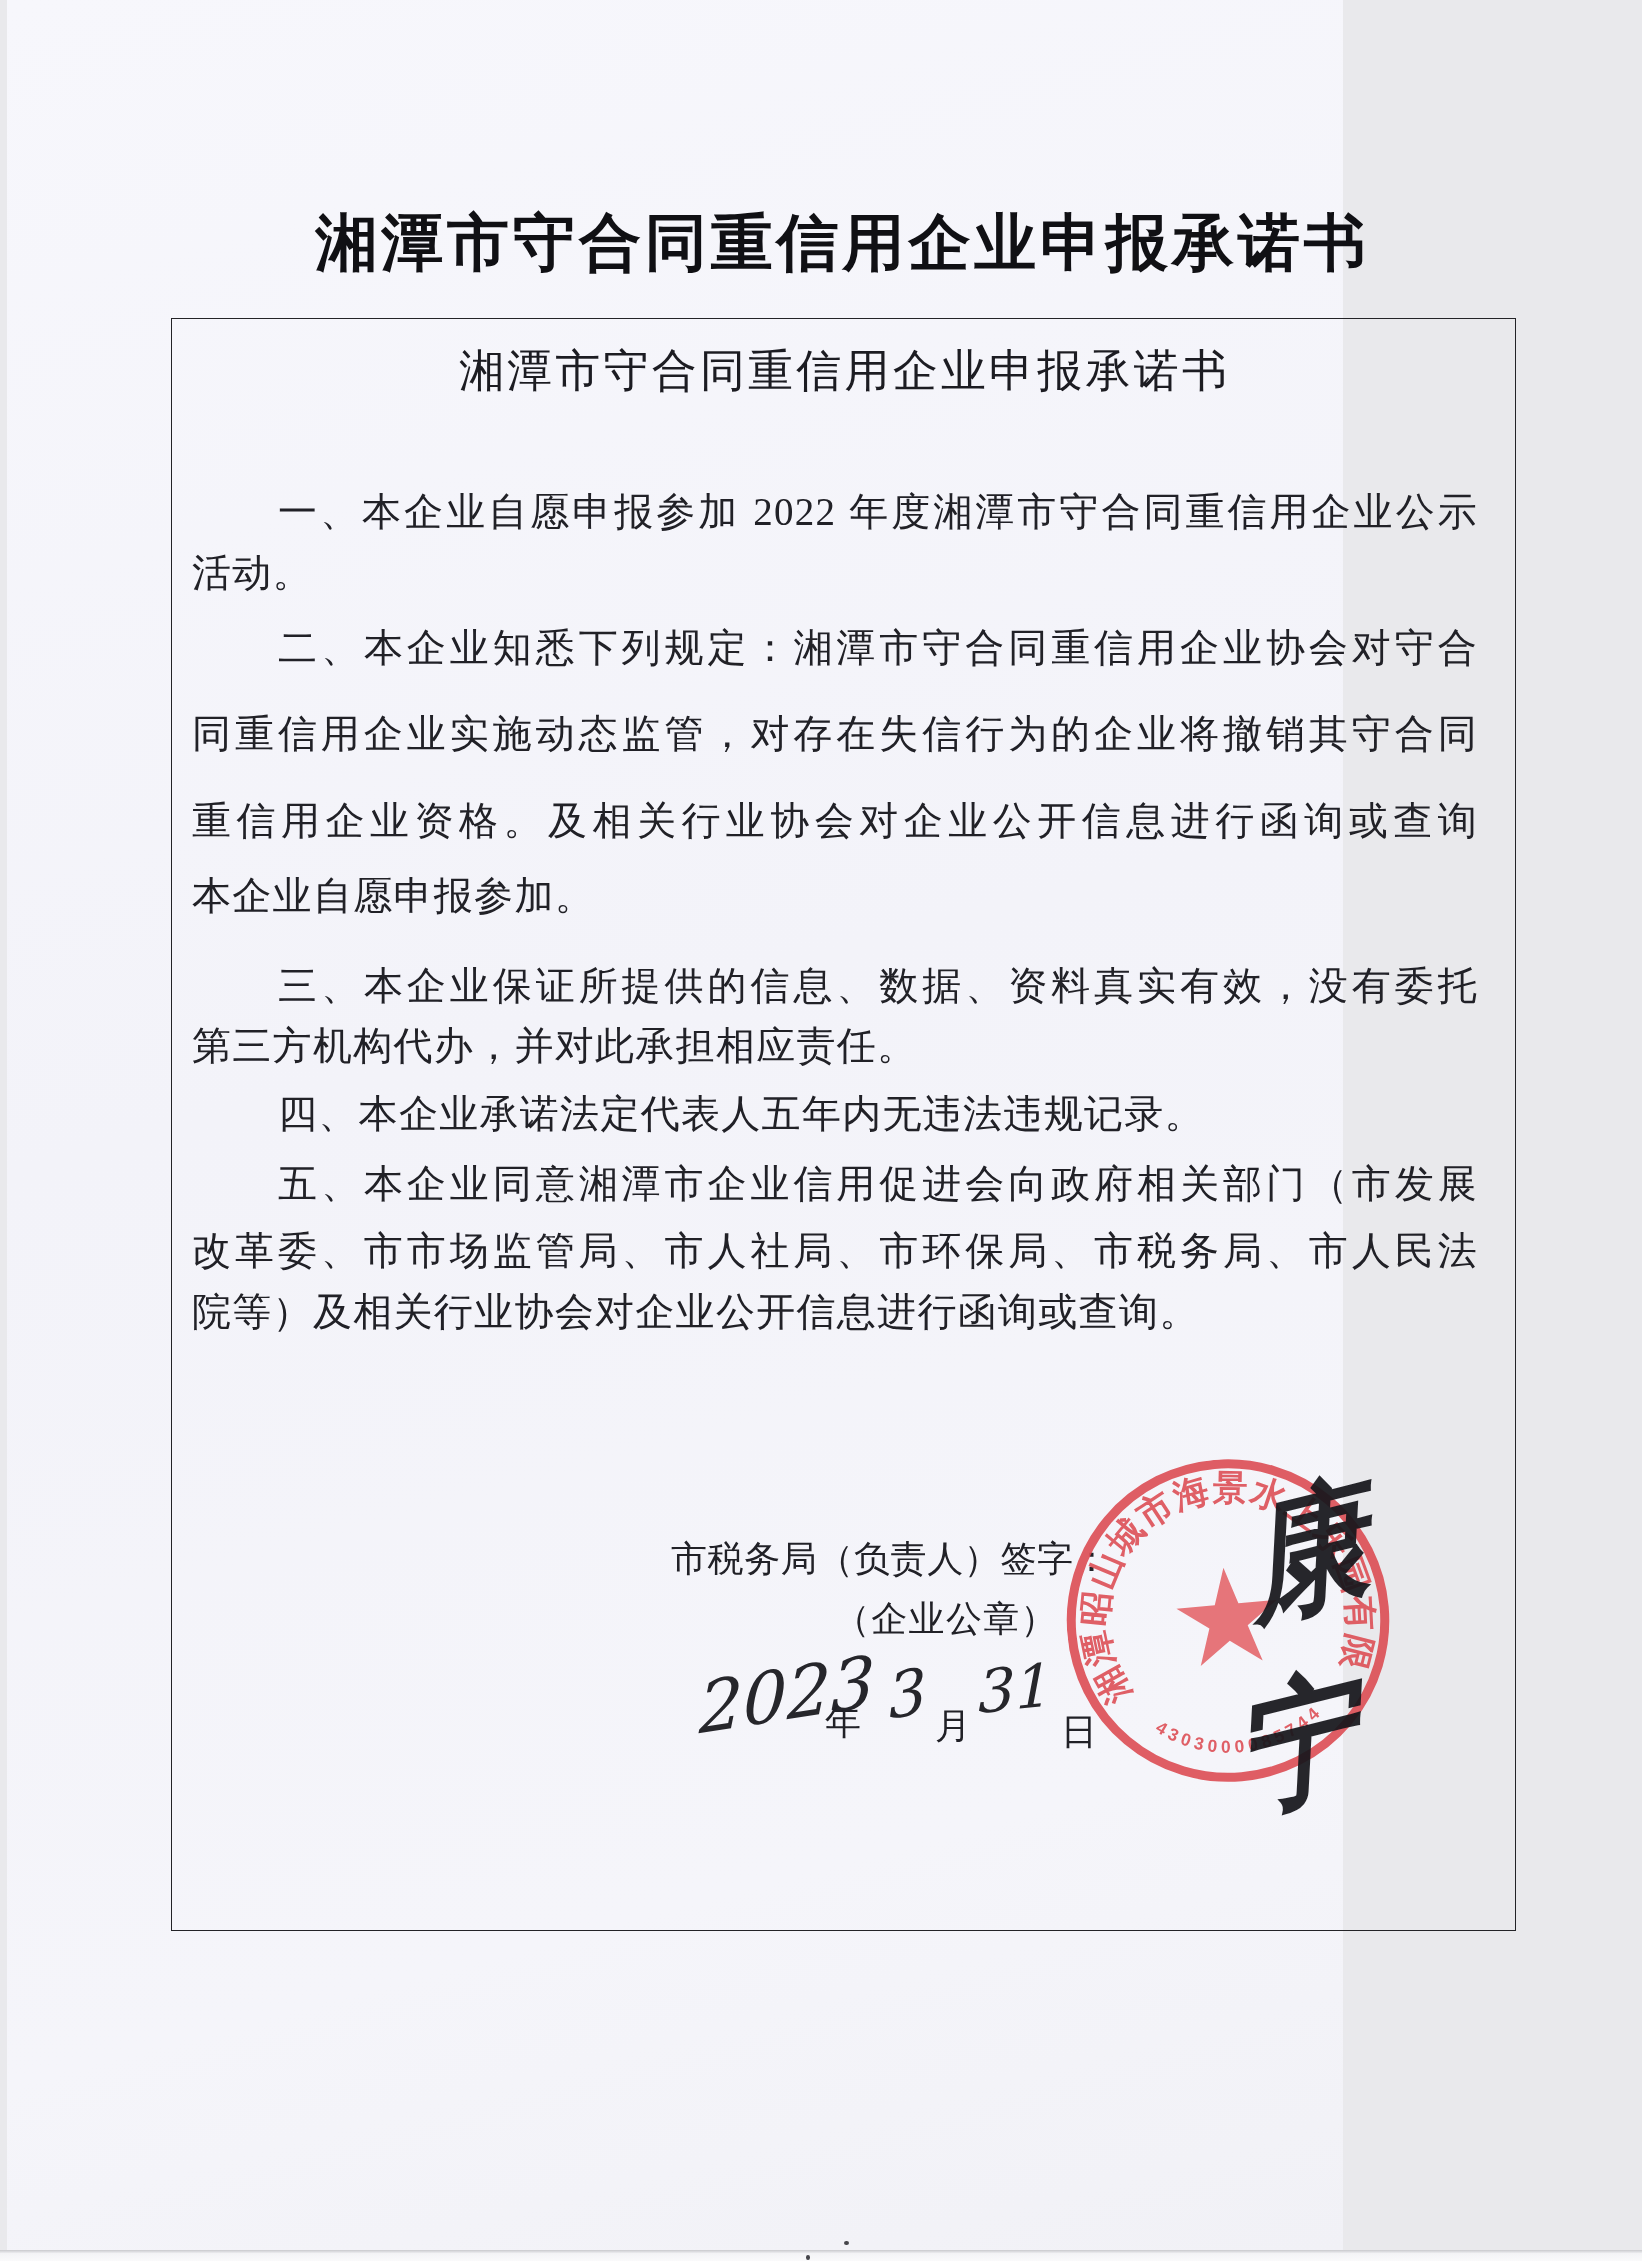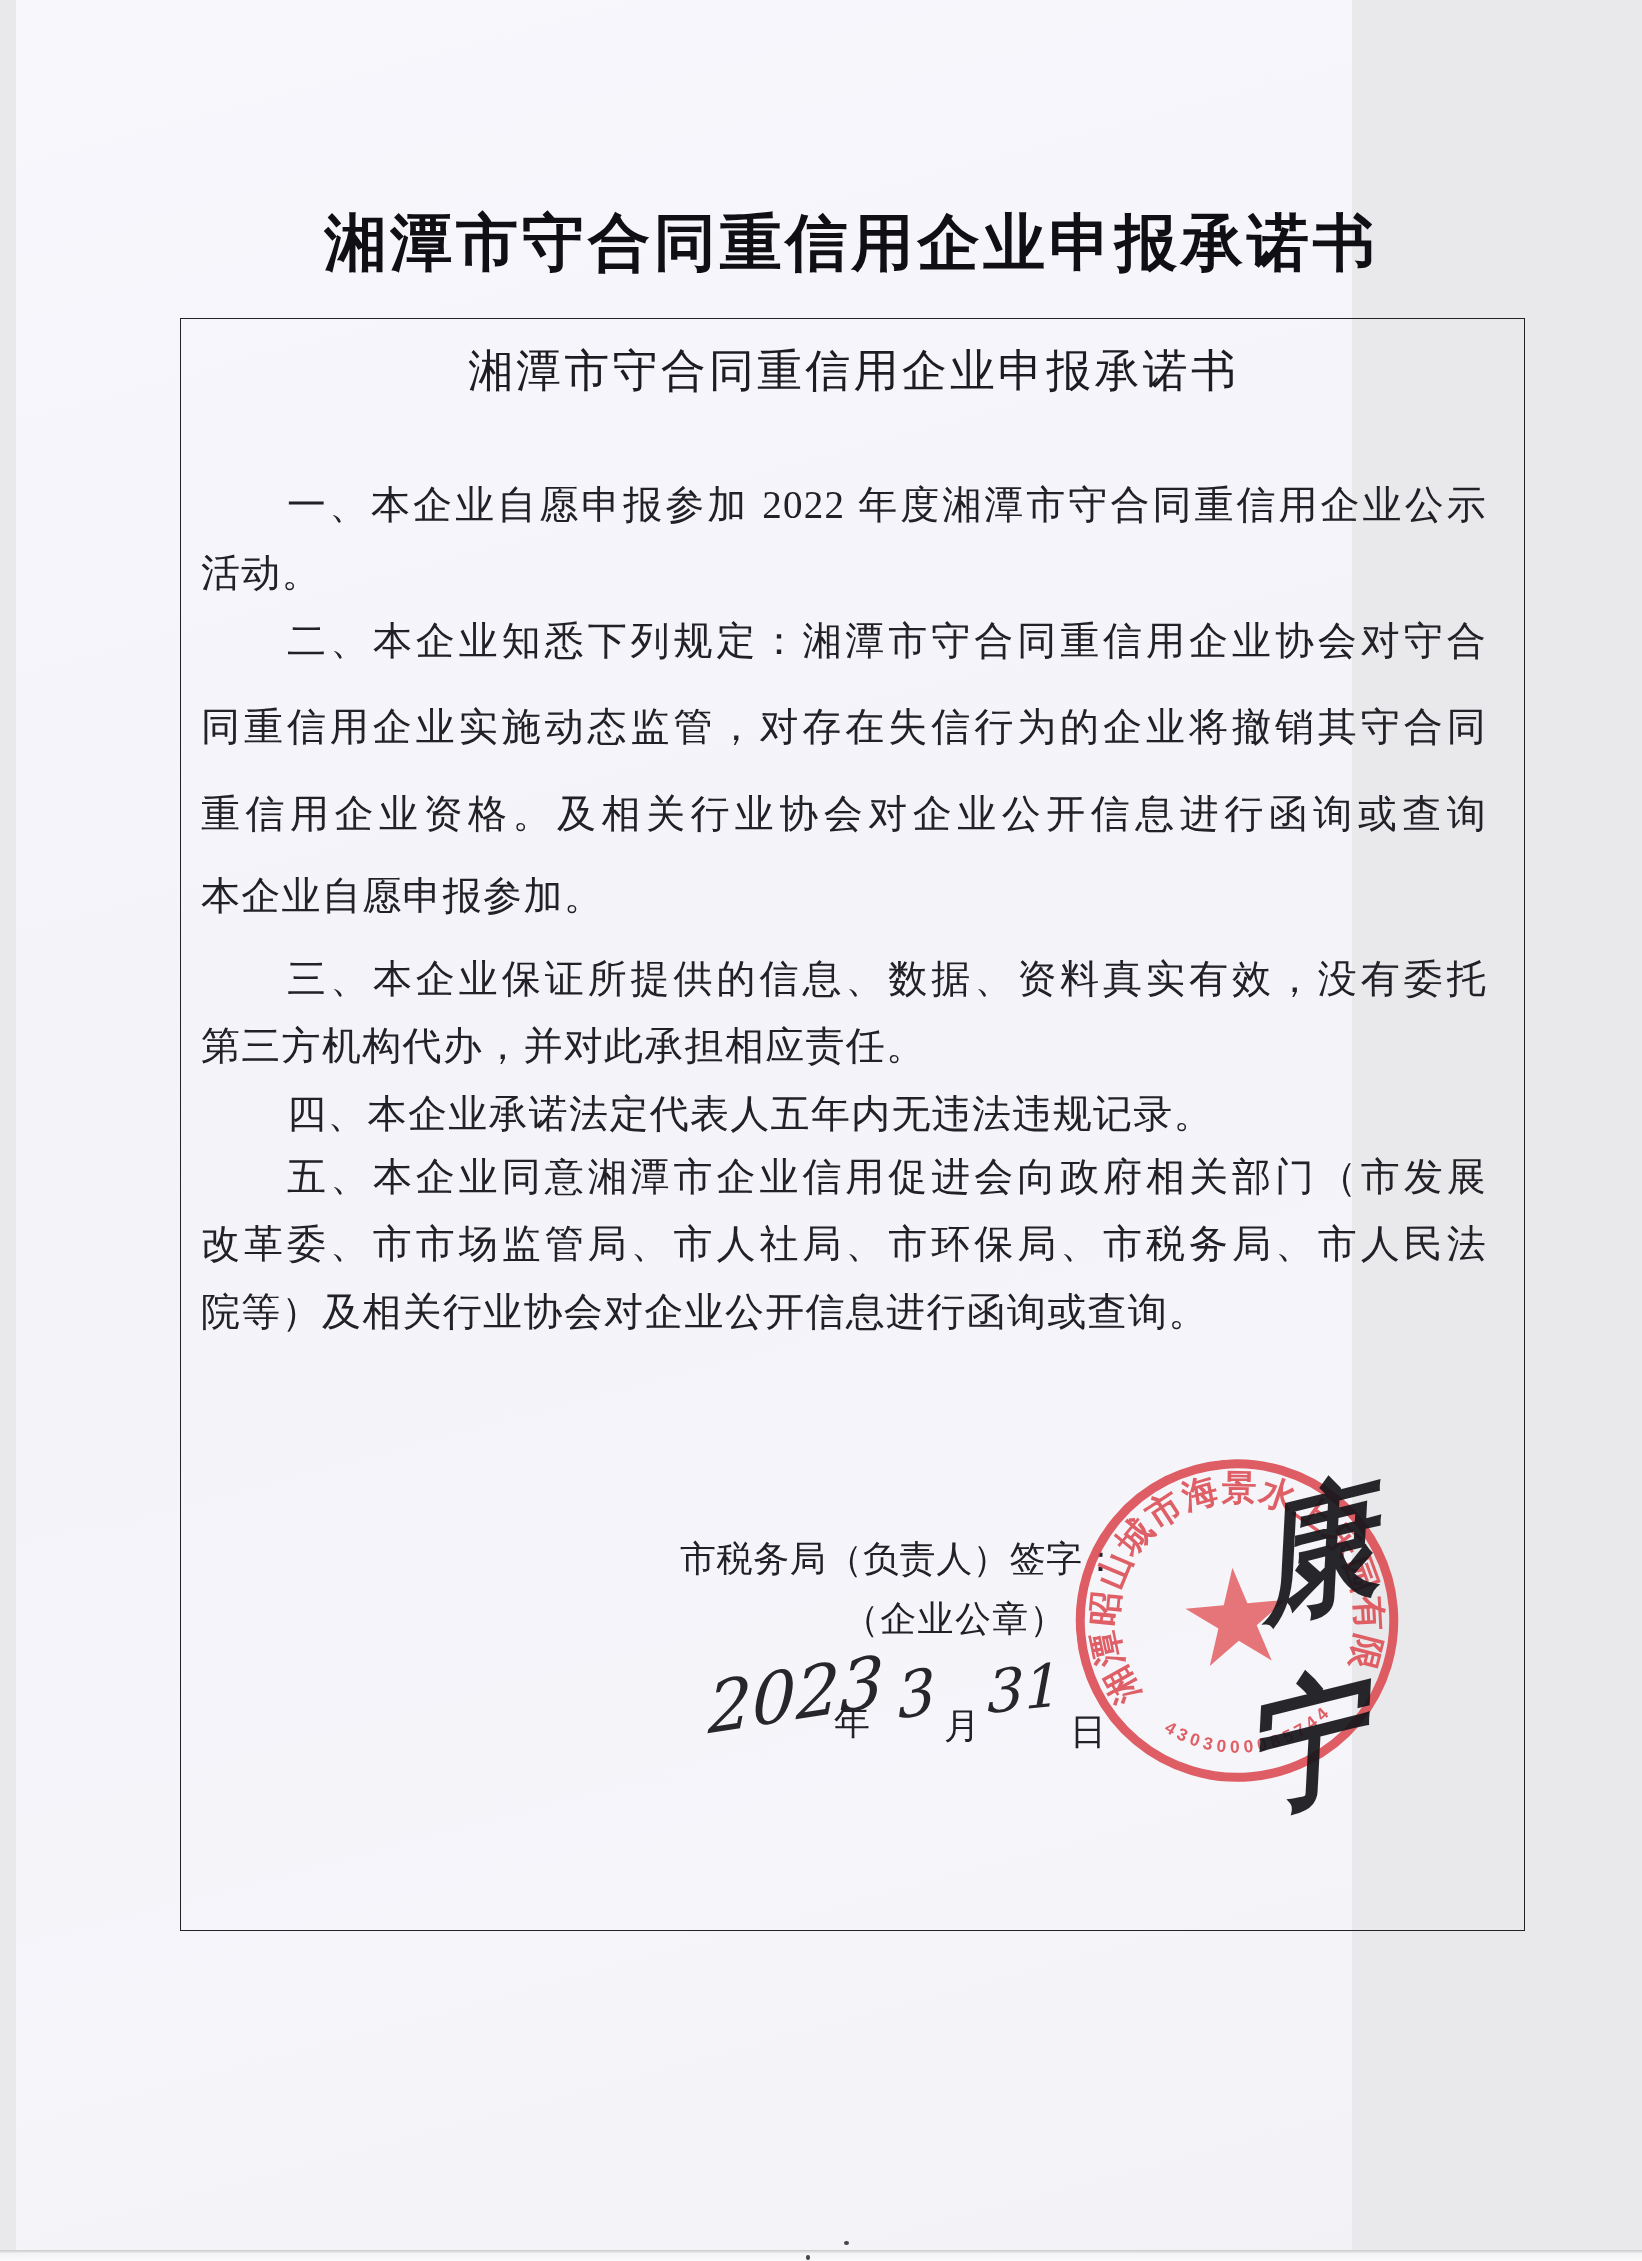--- a/index.html
+++ b/index.html
@@ -4,21 +4,21 @@
 <style>
   html,body{margin:0;padding:0;}
   body{
     width:1643px;height:2261px;
     background:#e9e9ec;
     font-family:"Liberation Serif", serif;
     position:relative;
     overflow:hidden;
   }
   .paper{
-    position:absolute;left:16px;top:0;width:1336px;height:2250px;
+    position:absolute;left:7px;top:0;width:1336px;height:2250px;
     background:linear-gradient(165deg,#f7f7fc 0%,#f3f3f9 45%,#f5f5fa 80%,#f1f1f6 100%);
     color:#1e1e24;
   }
   .main-title{
     position:absolute;left:0;top:201px;width:1643px;
     text-align:center;
     transform:translateX(14px);
     font-family:"DejaVu Serif", serif;
     font-size:62px;font-weight:700;letter-spacing:3.9px;color:#101014;
   }
@@ -31,21 +31,21 @@
     position:absolute;left:0;top:341px;width:1643px;
     transform:translateX(16px);
     text-align:center;
     font-size:45px;letter-spacing:3.2px;color:#1c1c22;font-weight:500;
   }
   .bodyline{
     position:absolute;left:185px;width:1286px;
     font-size:39px;line-height:48px;letter-spacing:1.3px;
     white-space:nowrap;color:#212127;
   }
-  .fill{text-align:justify;text-align-last:justify;white-space:normal;}
+  .fill{text-align:justify;text-align-last:justify;white-space:normal;margin-top:7px;}
   .indent{text-indent:86px;}
   .sig-label{
     position:absolute;left:664px;top:1535px;
     font-size:36px;letter-spacing:0.6px;color:#212127;
   }
   .seal-note{
     position:absolute;left:827px;top:1595px;
     font-size:36px;letter-spacing:1.3px;color:#212127;text-align:center;
   }
   .hw{

